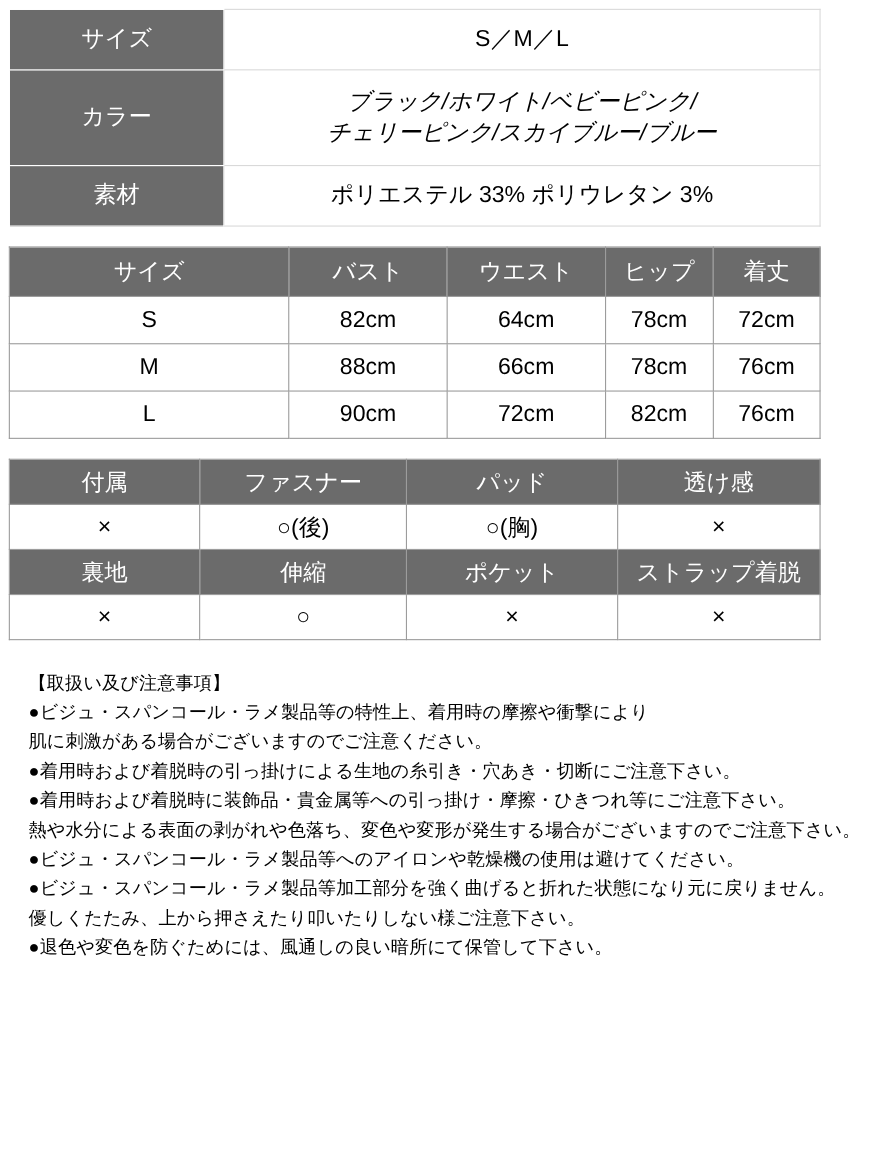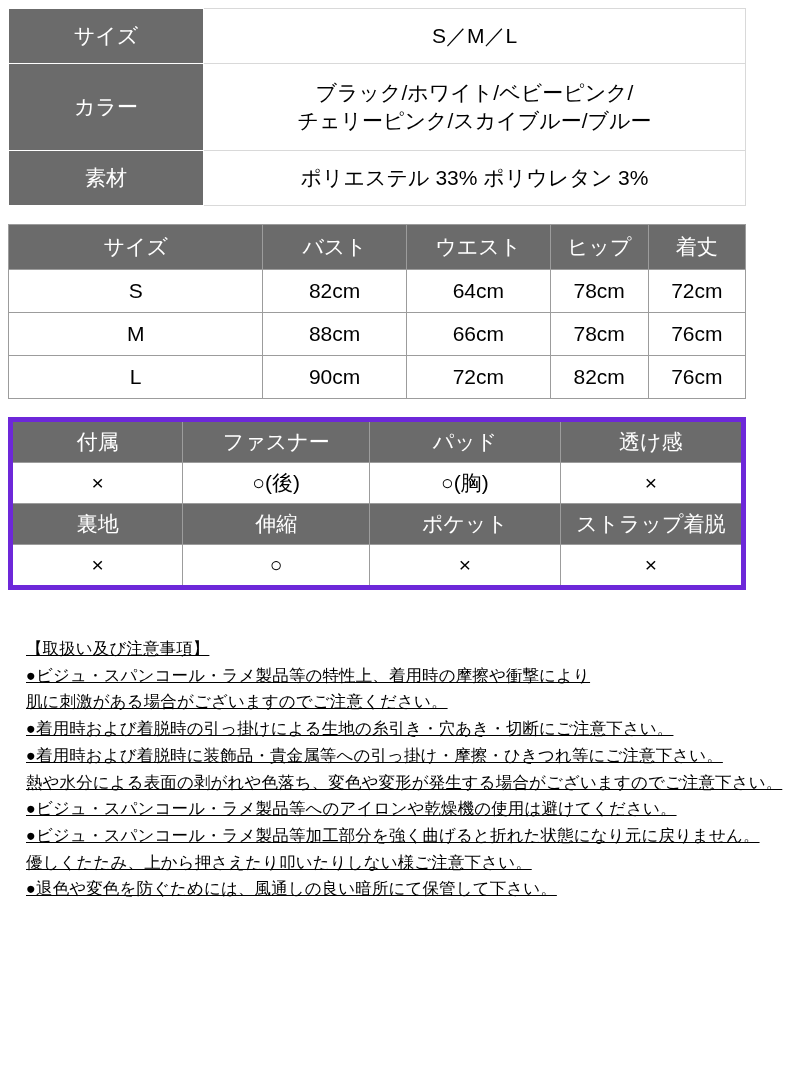--- a/index.html
+++ b/index.html
@@ -74,22 +74,22 @@
     color: #ffffff;
     height: 42px;
   }
   .size-table tbody td {
     background: #ffffff;
     color: #000000;
   }
 
   
   .feat-table {
-    margin-bottom: 39px;
-    border: 5px solid #6d28d9;
+    margin-bottom: 20px;
+    border: 1px solid #6d28d9;
   }
   .feat-table td {
     border: 1px solid #9c9c9c;
     text-align: center;
     vertical-align: middle;
     font-size: 21px;
     height: 38px;
   }
   .feat-table td.fhead {
     background: #6b6b6b;
@@ -99,21 +99,20 @@
     background: #ffffff;
     color: #000000;
   }
 
   
   .notes {
     padding: 6px 8px 0 18px;
     font-size: 16.5px;
     line-height: 1.62;
     letter-spacing: 0.1px;
-    text-decoration: underline;
   }
   .notes .note-line {
     white-space: nowrap;
   }
   .notes .note-title {
     white-space: nowrap;
   }
 </style>
 </head>
 <body>
@@ -121,21 +120,21 @@
 <div class="page">
 
   <table class="spec-table">
     <tbody>
       <tr class="row-size">
         <td class="head">サイズ</td>
         <td class="val">S／M／L</td>
       </tr>
       <tr class="row-color">
         <td class="head">カラー</td>
-        <td class="val" style="white-space:pre-line;">ブラック/ホワイト/ベビーピンク/
+        <td class="val" style="white-space:pre-line;font-style:italic;">ブラック/ホワイト/ベビーピンク/
 チェリーピンク/スカイブルー/ブルー</td>
       </tr>
       <tr class="row-material">
         <td class="head">素材</td>
         <td class="val">ポリエステル 33% ポリウレタン 3%</td>
       </tr>
     </tbody>
   </table>
 
   <table class="size-table">

